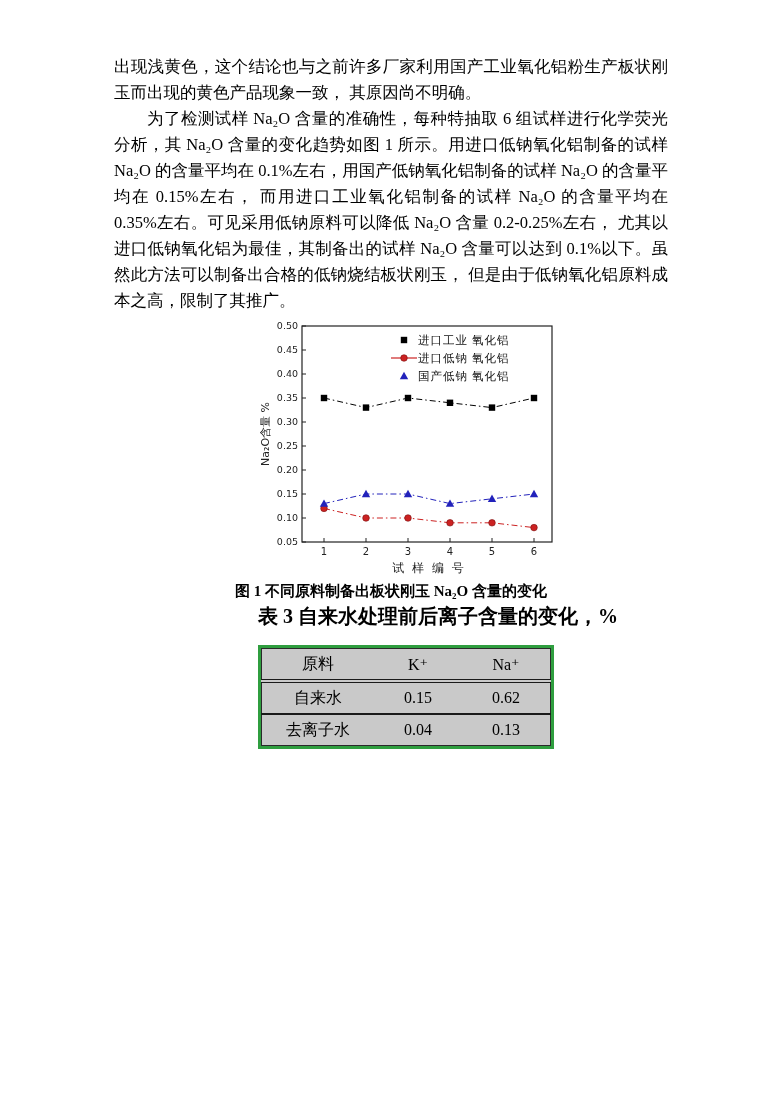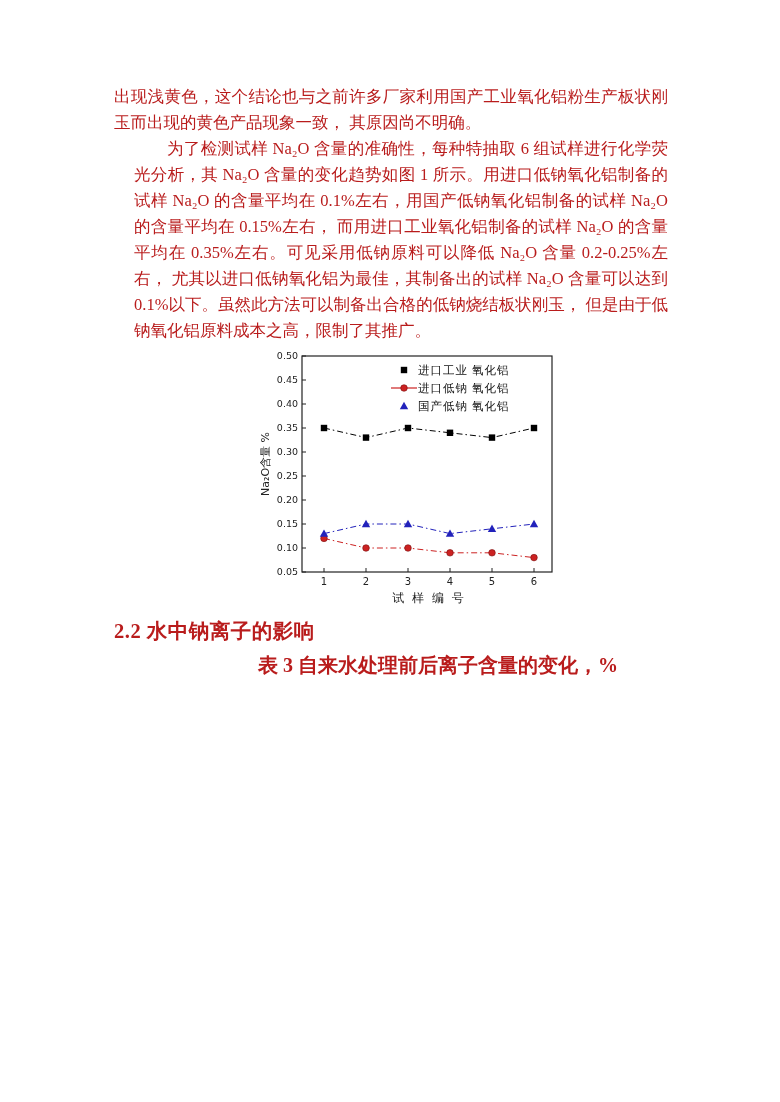--- a/index.html
+++ b/index.html
@@ -2,32 +2,32 @@
 <html><head>
 <meta charset="utf-8">
 <style>
   html, body { margin: 0; padding: 0; background: #ffffff; }
   .page {
     position: relative;
     width: 780px;
     height: 1102px;
     background: #ffffff;
     box-sizing: border-box;
-    padding: 84px 112px 0 114px;
+    padding: 54px 112px 0 114px;
     font-family: "Liberation Serif", "DejaVu Serif", serif;
-    color: #b91c1c;
+    color: #000000;
     overflow: hidden;
   }
   p.body {
     margin: 0;
     font-size: 16.5px;
     line-height: 26px;
     text-align: justify;
   }
-  p.indent { text-indent: 2em; margin-left: 20px; }
+  p.indent { text-indent: 2em; }
 
   figure.fig { margin: 2px 0 2px 0; }
   #chart { display: block; margin-left: 144px; }
   figcaption.fig-caption {
     text-align: center;
     font-weight: bold;
     font-size: 15px;
     line-height: 22px;
     margin-top: 2px;
   }
@@ -139,24 +139,47 @@
         <path d="M 234 178.60000000000002 L 238.2 186 L 229.8 186 Z" fill="#2222bb"></path>
         <path d="M 276 173.8 L 280.2 181.2 L 271.8 181.2 Z" fill="#2222bb"></path>
         <rect x="142.8" y="20.8" width="6.4" height="6.4" fill="#000000"></rect>
         <text x="160" y="28" font-size="11.5" letter-spacing="1" fill="#111" font-family="&quot;Liberation Serif&quot;,&quot;DejaVu Serif&quot;,serif">进口工业 氧化铝</text>
         <line x1="133" y1="42" x2="159" y2="42" stroke="#cc2222" stroke-width="1.2"></line>
         <circle cx="146" cy="42" r="3.3" fill="#cc2222" stroke="#7a0f0f" stroke-width="0.6"></circle>
         <text x="160" y="46" font-size="11.5" letter-spacing="1" fill="#111" font-family="&quot;Liberation Serif&quot;,&quot;DejaVu Serif&quot;,serif">进口低钠 氧化铝</text>
         <path d="M 146 55.8 L 150.2 63.2 L 141.8 63.2 Z" fill="#2222bb"></path>
         <text x="160" y="64" font-size="11.5" letter-spacing="1" fill="#111" font-family="&quot;Liberation Serif&quot;,&quot;DejaVu Serif&quot;,serif">国产低钠 氧化铝</text>
       </svg>
+    <figcaption class="fig-caption">图 1  不同原料制备出板状刚玉 Na₂O 含量的变化</figcaption>
   </figure>
 
 
-  <h2 class="section-heading">2.2 水中钠离子的影响</h2>
 
 
   <div class="table-block">
     <div class="table-caption">表 3  自来水处理前后离子含量的变化，%</div>
+    <div class="table-frame">
+      <table class="ion-table" id="ion-table">
+          <thead>
+            <tr>
+              <th class="col-material">原料</th>
+              <th class="col-ion">K⁺</th>
+              <th class="col-ion">Na⁺</th>
+            </tr>
+          </thead>
+          <tbody>
+            <tr>
+              <td>自来水</td>
+              <td>0.15</td>
+              <td>0.62</td>
+            </tr>
+            <tr>
+              <td>去离子水</td>
+              <td>0.04</td>
+              <td>0.13</td>
+            </tr>
+          </tbody>
+        </table>
+    </div>
   </div>
 
 
 </div>
 
 </body></html>

